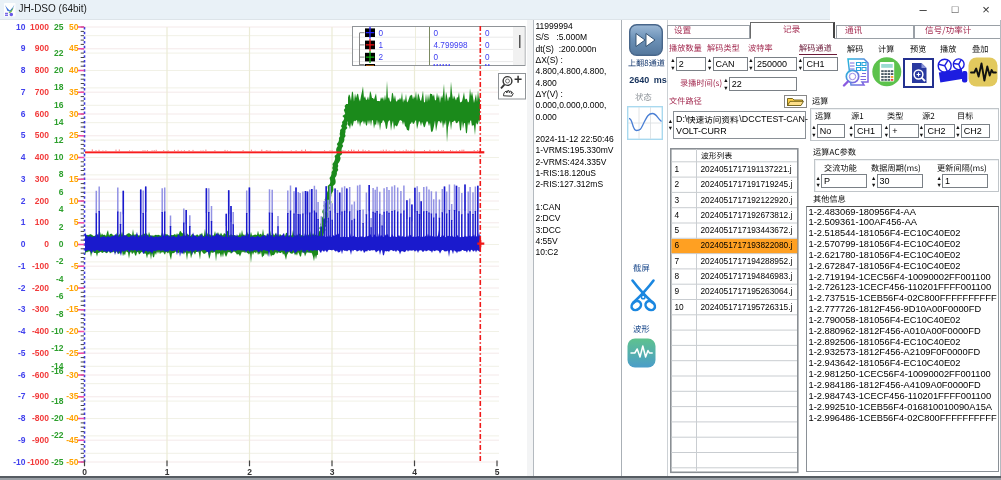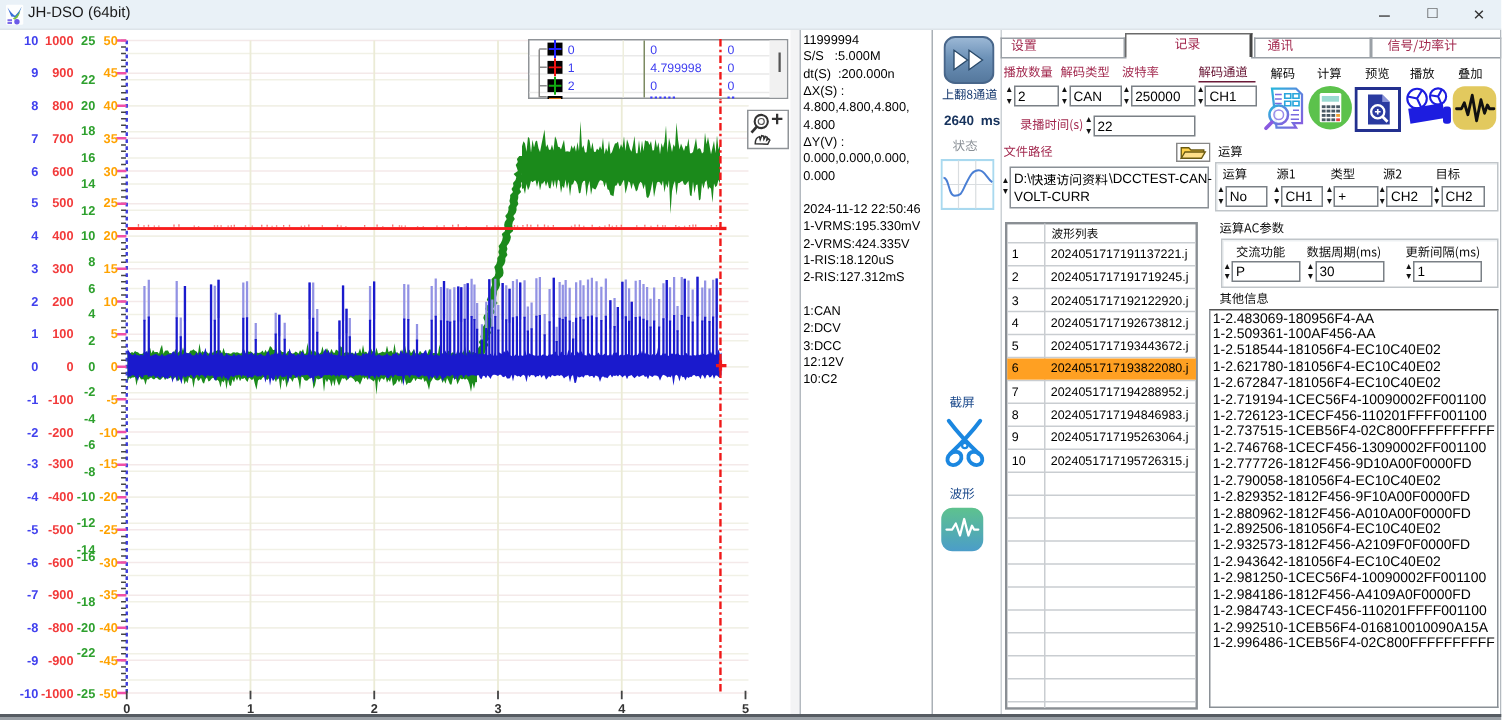--- a/index.html
+++ b/index.html
@@ -1,16 +1,16 @@
 <!DOCTYPE html>
 <html><head><meta charset="utf-8"><style>
 *{margin:0;padding:0;box-sizing:border-box}
 html,body{width:1001px;height:480px;overflow:hidden;font-family:"Liberation Sans",sans-serif;background:#fff}
 #w{position:relative;width:1001px;height:480px;background:#fff}
-#title{position:absolute;left:0;top:0;width:1001px;height:20px;background:#e9f1f7;border-bottom:1px solid #dde4e9}
+#title{position:absolute;left:0;top:0;width:830px;height:20px;background:#e9f1f7;border-bottom:1px solid #dde4e9}
 #title .tt{position:absolute;left:18.6px;top:3.2px;font-size:10px;color:#1b1b1b}
 .wb{position:absolute;top:0;width:14px;height:19px;color:#333;font-size:13px;text-align:center;line-height:19px}
 svg.z,svg#plot,svg#legend,svg#toolbox{position:absolute}
 .al{position:absolute;font-size:8.5px;font-weight:bold;line-height:11px;text-align:right}
 .t{position:absolute;white-space:nowrap}
 .lv{font:8.2px "Liberation Sans",sans-serif;fill:#3c3cf0}
 #info{position:absolute;left:535.5px;top:21px;width:86px;font-size:8.5px;line-height:11.32px;color:#000;white-space:nowrap}
 #sbstrip{position:absolute;left:526.5px;top:20px;width:6px;height:456px;background:#f3f4f5}
 #vb1{position:absolute;left:533px;top:20px;width:1px;height:456px;background:#b4bac0}
 #vb2{position:absolute;left:621px;top:20px;width:1.4px;height:456px;background:#aab0b6}
@@ -325,21 +325,21 @@
       <div>&nbsp;</div>
       <div>2024-11-12 22:50:46</div>
       <div>1-VRMS:195.330mV</div>
       <div>2-VRMS:424.335V</div>
       <div>1-RIS:18.120uS</div>
       <div>2-RIS:127.312mS</div>
       <div>&nbsp;</div>
       <div>1:CAN</div>
       <div>2:DCV</div>
       <div>3:DCC</div>
-      <div>12:12V</div>
+      <div>4:55V</div>
       <div>10:C2</div>
     </div>
     <svg style="left:629px;top:23.8px" width="34" height="32" class="z">
 <defs>
         <linearGradient id="bg1" x1="0" y1="0" x2="0" y2="1">
 <stop offset="0" stop-color="#9db9d6"></stop>
           <stop offset="0.45" stop-color="#6d92b8"></stop>
           <stop offset="1" stop-color="#54779c"></stop>
         </linearGradient>
       </defs>
@@ -796,29 +796,28 @@
         <use href="#q66" transform="translate(0.00 6.97) scale(0.00820 -0.00820)"></use>
         <use href="#q67" transform="translate(8.20 6.97) scale(0.00820 -0.00820)"></use>
         <use href="#q14" transform="translate(16.40 6.97) scale(0.00820 -0.00820)"></use>
         <use href="#q68" transform="translate(24.60 6.97) scale(0.00820 -0.00820)"></use>
       </g>
     </svg>
     <div id="other">
       <div>1-2.483069-180956F4-AA</div>
       <div>1-2.509361-100AF456-AA</div>
       <div>1-2.518544-181056F4-EC10C40E02</div>
+      <div>1-2.570799-181056F4-EC10C40E02</div>
       <div>1-2.621780-181056F4-EC10C40E02</div>
       <div>1-2.672847-181056F4-EC10C40E02</div>
       <div>1-2.719194-1CEC56F4-10090002FF001100</div>
       <div>1-2.726123-1CECF456-110201FFFF001100</div>
       <div>1-2.737515-1CEB56F4-02C800FFFFFFFFFF</div>
-      <div>1-2.746768-1CECF456-13090002FF001100</div>
       <div>1-2.777726-1812F456-9D10A00F0000FD</div>
       <div>1-2.790058-181056F4-EC10C40E02</div>
-      <div>1-2.829352-1812F456-9F10A00F0000FD</div>
       <div>1-2.880962-1812F456-A010A00F0000FD</div>
       <div>1-2.892506-181056F4-EC10C40E02</div>
       <div>1-2.932573-1812F456-A2109F0F0000FD</div>
       <div>1-2.943642-181056F4-EC10C40E02</div>
       <div>1-2.981250-1CEC56F4-10090002FF001100</div>
       <div>1-2.984186-1812F456-A4109A0F0000FD</div>
       <div>1-2.984743-1CECF456-110201FFFF001100</div>
       <div>1-2.992510-1CEB56F4-016810010090A15A</div>
       <div>1-2.996486-1CEB56F4-02C800FFFFFFFFFF</div>
     </div>

